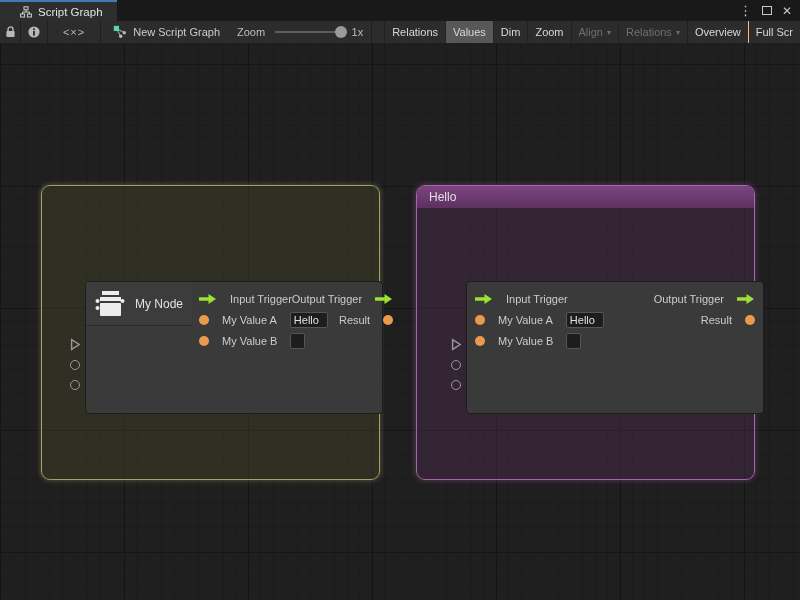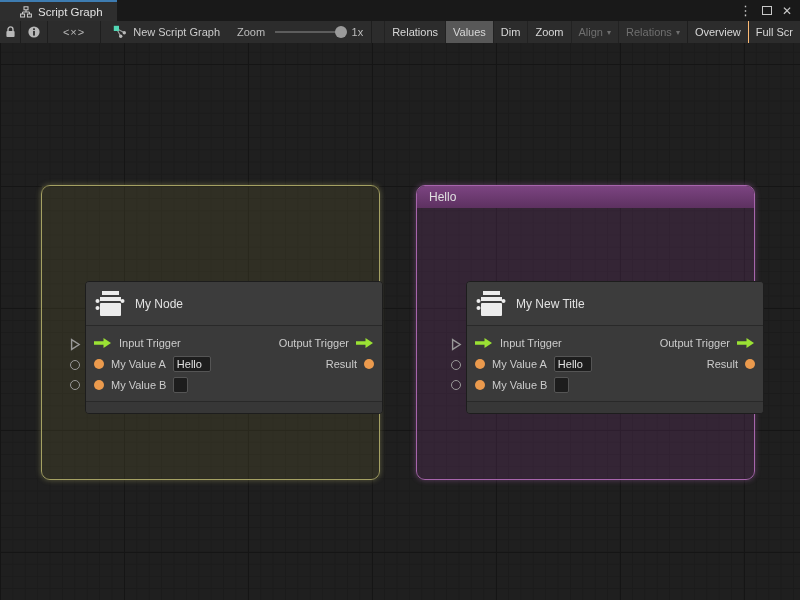--- a/index.html
+++ b/index.html
@@ -70,28 +70,28 @@
                  box-shadow:0 0 5px 1px rgba(167,101,172,0.35); }
   .group-after .group-header { background:linear-gradient(#7c4481,#5d3160); }
   .group-after .group-body   { background:rgba(102,53,105,0.30); }
 
   
   .node-wrap { position:absolute; width:278px; height:133px; top:238px; }
   .node-wrap.before { left:70px; }
   .node-wrap.after  { left:451px; }
   .node { position:absolute; left:15px; top:0; width:298px; height:133px;
           background:#3a3a3a; border:1px solid #1d1d1d; border-radius:4px;
-          display:flex; flex-direction:column; }
+          display:flex; }
   .node-header { height:44px; display:flex; align-items:center; gap:9px;
                  padding:0 8px; border-bottom:1px solid #292929; background:#3c3c3c;
                  border-radius:3px 3px 0 0; }
   .node-title { font-size:12px; color:#e2e2e2; white-space:nowrap; }
   .node-rows { flex:1; padding-top:6px; }
   .prow { height:21px; display:flex; align-items:center; padding:0 8px; }
-  .pgroup { display:flex; align-items:center; gap:7px; }
+  .pgroup { display:flex; align-items:center; gap:13px; }
   .pgroup.right { margin-left:auto; }
   .plabel { font-size:11px; color:#cccccc; white-space:nowrap; }
   .pdot { width:10px; height:10px; border-radius:50%; background:#eb9a4d; flex:0 0 10px; }
   .pfield { background:#1d1d1d; border:1px solid #555555; border-radius:2px;
             color:#e0e0e0; font-size:11px; height:16px; padding:0 3px;
             font-family:"Liberation Sans", sans-serif; }
   .pfield.hello { width:38px; }
   .pfield.small { width:15px; }
   .node-footer { height:12px; background:#373737; border-top:1px solid #292929;
                  border-radius:0 0 3px 3px; }
@@ -286,33 +286,20 @@
       <span class="xport left r2c xcircle"></span>
       <span class="xport left r3c xcircle"></span>
       <span class="xport right r1">
         <svg width="11" height="13" viewBox="0 0 11 13">
             <path d="M1.6 1.6 L9.2 6.5 L1.6 11.4 Z" fill="none" stroke="#999999" stroke-width="1.4"></path>
           </svg>
       </span>
       <span class="xport right r2c xcircle"></span>
 
       <div class="node">
-        <div class="node-header">
-          <span style="display:flex">
-            <svg width="32" height="32" viewBox="0 0 32 32">
-              <rect x="8" y="3" width="17" height="4" fill="#ececec"></rect>
-              <rect x="6" y="9" width="21" height="4" fill="#ececec"></rect>
-              <rect x="6" y="15" width="21" height="13" rx="1" fill="#ececec"></rect>
-              <circle cx="3.5" cy="13" r="2" fill="#ececec"></circle>
-              <circle cx="3.5" cy="20" r="2" fill="#ececec"></circle>
-              <circle cx="28.5" cy="13" r="2" fill="#ececec"></circle>
-            </svg>
-          </span>
-          <span class="node-title">My New Title</span>
-        </div>
         <div class="node-rows">
           <div class="prow">
             <span class="pgroup">
               <svg width="18" height="12" viewBox="0 0 18 12">
                   <path d="M0 4.2 H9.5 V1 L17 6 L9.5 11 V7.8 H0 Z" fill="#9be234"></path>
                 </svg>
               <span class="plabel">Input Trigger</span>
             </span>
             <span class="pgroup right">
               <span class="plabel">Output Trigger</span>

